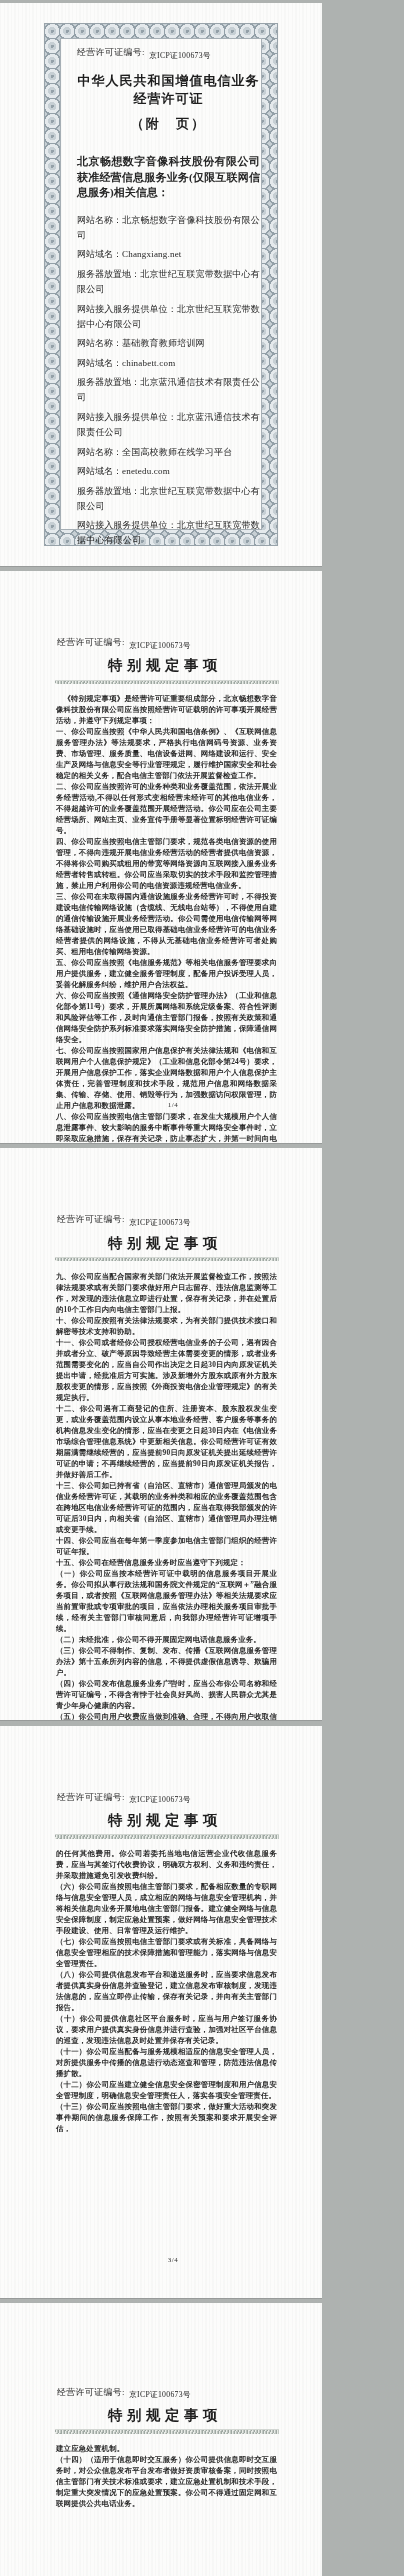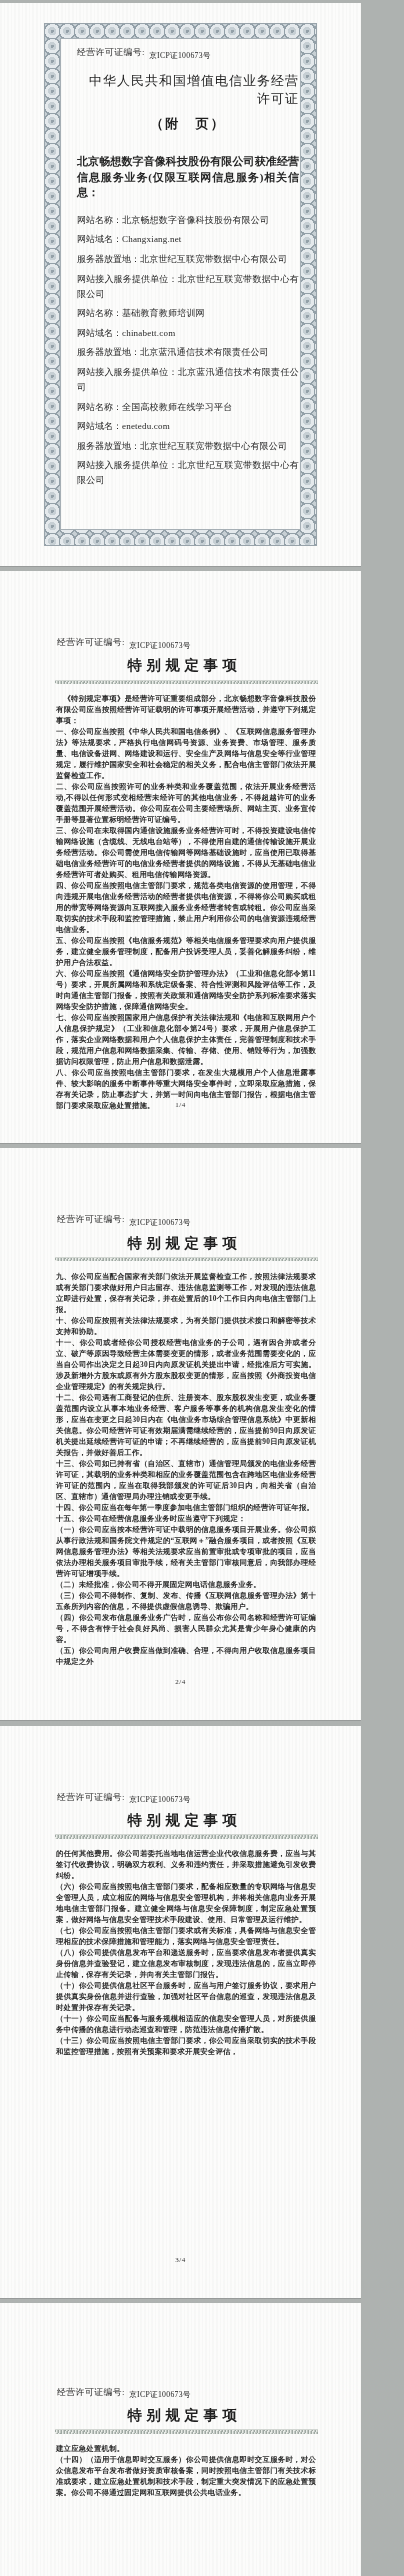--- a/index.html
+++ b/index.html
@@ -5,21 +5,21 @@
   html,body{margin:0;padding:0;}
   body{
     width:405px;
     background:#aeb2b0;
     font-family:"Liberation Serif","DejaVu Serif",serif;
     color:#2b2b2b;
   }
   .doc{width:405px;padding-top:3.1px;}
   .page{
     position:relative;
-    width:361px;
+    width:322px;
     background:#fcfcfb;
     background-image:repeating-linear-gradient(90deg, rgba(90,100,95,.03) 0 1.5px, rgba(0,0,0,0) 1.5px 3.6px);
     margin-bottom:5.2px;
     overflow:hidden;
     box-shadow:0 0.5px 0 rgba(0,0,0,.25);
   }
   .page:last-child{margin-bottom:0;}
   .page.cert{height:563px;}
   .page.prov{height:572px;}
   .page.prov.last{height:568px;}
@@ -36,21 +36,21 @@
     position:absolute;left:60px;right:60px;top:35px;bottom:36px;
     background:#fcfcfb;
     background-image:repeating-linear-gradient(90deg, rgba(90,100,95,.03) 0 1.5px, rgba(0,0,0,0) 1.5px 3.6px);
     border:0.5px solid #a6afb5;
   }
   .cert-inner{position:absolute;left:77px;right:62px;top:44px;}
   .lic-row{font-size:8.8px;color:#222;}
   .lic-label{letter-spacing:0.5px;}
   .lic-no{font-size:7.7px;position:relative;top:2.6px;margin-left:4.1px;letter-spacing:0.3px;}
   .cert-title{
-    margin:13.4px 0 0;text-align:right;font-size:13px;font-weight:400;
+    margin:13.4px 0 0;text-align:center;font-size:13px;font-weight:700;
     letter-spacing:1px;color:#1e1e1e;
   }
   .cert-subtitle{
     margin:6.2px 0 0;text-align:center;font-size:13px;font-weight:700;
     letter-spacing:2.1px;color:#1e1e1e;
   }
   .cert-intro{
     margin:21.6px 0 2.1px;font-size:11px;line-height:15.5px;text-align:justify;color:#262626;font-weight:bold;
   }
   .entries{margin-top:12px;}
@@ -71,21 +71,21 @@
     opacity:.9;
   }
   .pbody{
     margin:9.3px 45px 0 56px;
     font-size:7.4px;line-height:11px;letter-spacing:0.2px;
     text-align:justify;color:#2b2b2b;
   }
   .pbody p{margin:0;font-weight:bold;}
   .pbody p.ind{text-indent:1em;}
   .pn{
-    position:absolute;bottom:34px;left:0;width:100%;
+    position:absolute;bottom:34px;left:12px;width:100%;
     text-align:center;font-size:7px;color:#333;letter-spacing:0.5px;
   }
 </style>
 </head>
 <body>
 
 <div class="doc">
 
   <section class="page cert">
     <div class="frame"></div>
@@ -129,22 +129,22 @@
   <section class="page prov">
     <div class="ph">
       <span class="lic-label">经营许可证编号:</span><span class="lic-no">京ICP证100673号</span>
     </div>
     <h3 class="pt">特别规定事项</h3>
     <div class="wavy"></div>
     <div class="pbody">
           <p class="ind">《特别规定事项》是经营许可证重要组成部分，北京畅想数字音像科技股份有限公司应当按照经营许可证载明的许可事项开展经营活动，并遵守下列规定事项：</p>
           <p>一、你公司应当按照《中华人民共和国电信条例》、《互联网信息服务管理办法》等法规要求，严格执行电信网码号资源、业务资费、市场管理、服务质量、电信设备进网、网络建设和运行、安全生产及网络与信息安全等行业管理规定，履行维护国家安全和社会稳定的相关义务，配合电信主管部门依法开展监督检查工作。</p>
           <p>二、你公司应当按照许可的业务种类和业务覆盖范围，依法开展业务经营活动,不得以任何形式变相经营未经许可的其他电信业务，不得超越许可的业务覆盖范围开展经营活动。你公司应在公司主要经营场所、网站主页、业务宣传手册等显著位置标明经营许可证编号。</p>
+          <p>四、你公司应当按照电信主管部门要求，规范各类电信资源的使用管理，不得向违规开展电信业务经营活动的经营者提供电信资源，不得将你公司购买或租用的带宽等网络资源向互联网接入服务业务经营者转售或转租。你公司应当采取切实的技术手段和监控管理措施，禁止用户利用你公司的电信资源违规经营电信业务。</p>
           <p>三、你公司在未取得国内通信设施服务业务经营许可时，不得投资建设电信传输网络设施（含缆线、无线电台站等），不得使用自建的通信传输设施开展业务经营活动。你公司需使用电信传输网等网络基础设施时，应当使用已取得基础电信业务经营许可的电信业务经营者提供的网络设施，不得从无基础电信业务经营许可者处购买、租用电信传输网络资源。</p>
-          <p>四、你公司应当按照电信主管部门要求，规范各类电信资源的使用管理，不得向违规开展电信业务经营活动的经营者提供电信资源，不得将你公司购买或租用的带宽等网络资源向互联网接入服务业务经营者转售或转租。你公司应当采取切实的技术手段和监控管理措施，禁止用户利用你公司的电信资源违规经营电信业务。</p>
           <p>五、你公司应当按照《电信服务规范》等相关电信服务管理要求向用户提供服务，建立健全服务管理制度，配备用户投诉受理人员，妥善化解服务纠纷，维护用户合法权益。</p>
           <p>六、你公司应当按照《通信网络安全防护管理办法》（工业和信息化部令第11号）要求，开展所属网络和系统定级备案、符合性评测和风险评估等工作，及时向通信主管部门报备，按照有关政策和通信网络安全防护系列标准要求落实网络安全防护措施，保障通信网络安全。</p>
           <p>七、你公司应当按照国家用户信息保护有关法律法规和《电信和互联网用户个人信息保护规定》（工业和信息化部令第24号）要求，开展用户信息保护工作，落实企业网络数据和用户个人信息保护主体责任，完善管理制度和技术手段，规范用户信息和网络数据采集、传输、存储、使用、销毁等行为，加强数据访问权限管理，防止用户信息和数据泄露。</p>
           <p>八、你公司应当按照电信主管部门要求，在发生大规模用户个人信息泄露事件、较大影响的服务中断事件等重大网络安全事件时，立即采取应急措施，保存有关记录，防止事态扩大，并第一时间向电信主管部门报告，根据电信主管部门要求采取应急处置措施。</p>
         </div>
     <div class="pn">1/4</div>
   </section>
 
   <section class="page prov">
     <div class="ph">
@@ -175,21 +175,22 @@
     </div>
     <h3 class="pt">特别规定事项</h3>
     <div class="wavy"></div>
     <div class="pbody">
           <p>的任何其他费用。你公司若委托当地电信运营企业代收信息服务费，应当与其签订代收费协议，明确双方权利、义务和违约责任，并采取措施避免引发收费纠纷。</p>
           <p>（六）你公司应当按照电信主管部门要求，配备相应数量的专职网络与信息安全管理人员，成立相应的网络与信息安全管理机构，并将相关信息向业务开展地电信主管部门报备。建立健全网络与信息安全保障制度，制定应急处置预案，做好网络与信息安全管理技术手段建设、使用、日常管理及运行维护。</p>
           <p>（七）你公司应当按照电信主管部门要求或有关标准，具备网络与信息安全管理相应的技术保障措施和管理能力，落实网络与信息安全管理责任。</p>
           <p>（八）你公司提供信息发布平台和递送服务时，应当要求信息发布者提供真实身份信息并查验登记，建立信息发布审核制度，发现违法信息的，应当立即停止传输，保存有关记录，并向有关主管部门报告。</p>
           <p>（十）你公司提供信息社区平台服务时，应当与用户签订服务协议，要求用户提供真实身份信息并进行查验，加强对社区平台信息的巡查，发现违法信息及时处置并保存有关记录。</p>
           <p>（十一）你公司应当配备与服务规模相适应的信息安全管理人员，对所提供服务中传播的信息进行动态巡查和管理，防范违法信息传播扩散。</p>
-          <p>（十三）你公司应当按照电信主管部门要求，你公司应当采取切实的技术手段和监控管理措施，按照有关预案和要求开展安全评估，</p>
+          <p>（十二）你公司应当建立健全信息安全保密管理制度和用户信息安全管理制度，明确信息安全管理责任人，落实各项安全管理责任。</p>
+          <p>（十三）你公司应当按照电信主管部门要求，做好重大活动和突发事件期间的信息服务保障工作，按照有关预案和要求开展安全评估，</p>
         </div>
     <div class="pn">3/4</div>
   </section>
 
   <section class="page prov last">
     <div class="ph">
       <span class="lic-label">经营许可证编号:</span><span class="lic-no">京ICP证100673号</span>
     </div>
     <h3 class="pt">特别规定事项</h3>
     <div class="wavy"></div>

